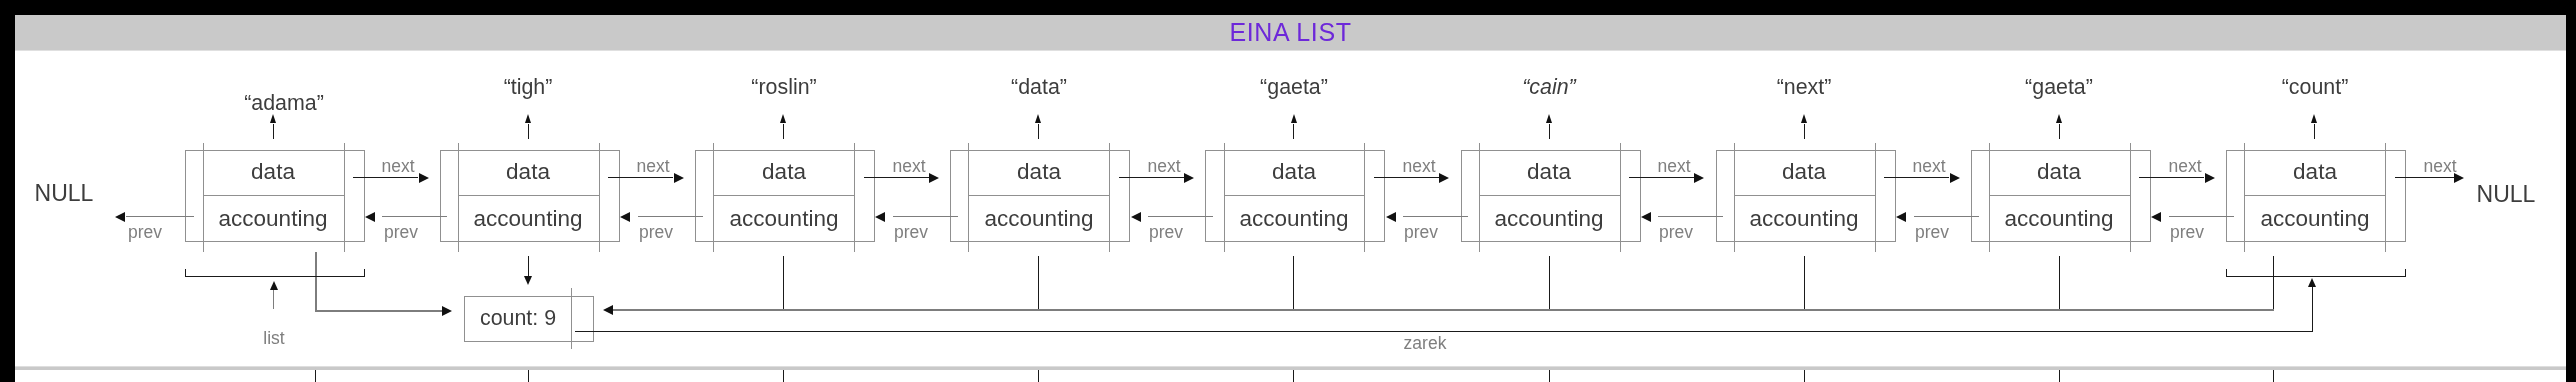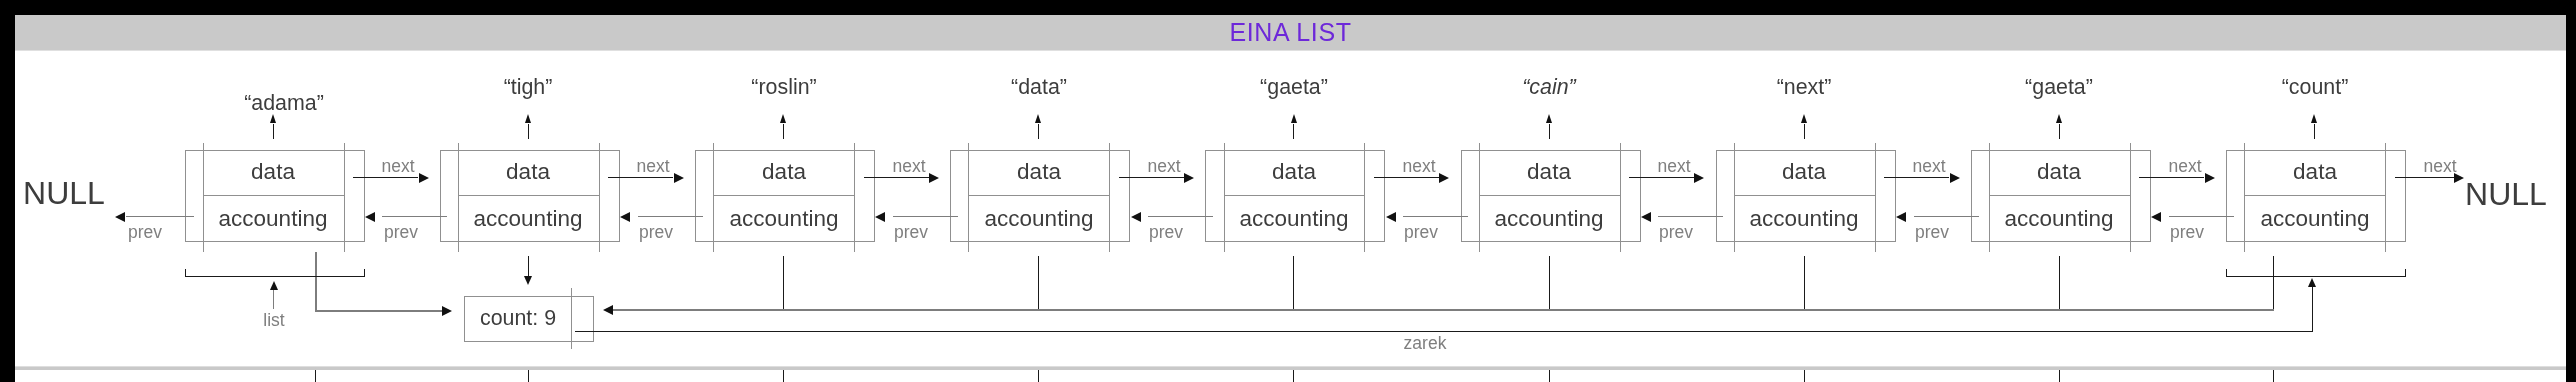--- a/index.html
+++ b/index.html
@@ -19,21 +19,21 @@
     background:#c9c9c9;border-bottom:1.7px solid #e0e0e0;
     display:flex;align-items:center;justify-content:center;
   }
   .title{
     font-size:25px;color:#6d28d9;letter-spacing:0.6px;white-space:nowrap;
   }
   .t{
     position:absolute;transform:translate(-50%,-50%);
     white-space:nowrap;color:#3d3d3d;line-height:1;
   }
-  .t.null{font-size:32px;}
+  .t.null{font-size:23px;}
   .t.cell{font-size:22.5px;}
   .t.name{font-size:21.4px;}
   .t.count{font-size:21.4px;}
   .t.small{font-size:17.5px;color:#7f7f7f;}
   .rect{position:absolute;border:1.1px solid #909090;box-sizing:border-box;background:transparent;}
   .vline{position:absolute;width:1.1px;background:#909090;}
   .hline{position:absolute;height:1.1px;background:#909090;}
   .kline{position:absolute;background:#1a1a1a;}
   .gline{position:absolute;background:#7d7d7d;}
   .sep{position:absolute;left:15px;top:366px;width:2551px;height:2.8px;background:#c9c9c9;border-top:0.6px solid #dedede;}
@@ -56,21 +56,21 @@
     <span class="title">EINA LIST</span>
   </div>
 
   <span class="t null" style="left:64px;top:193px">NULL</span>
   <span class="t null" style="left:2506px;top:194px">NULL</span>
 
   <div class="rect" style="left:464px;top:296px;width:130px;height:46px"></div>
   <div class="vline" style="left:571px;top:288px;height:61px"></div>
   <span class="t count" style="left:518px;top:319px">count: 9</span>
 
-  <span class="t small" style="left:274px;top:321px">list</span>
+  <span class="t small" style="left:274px;top:339px">list</span>
   <span class="t small" style="left:1425px;top:344px">zarek</span>
 
   <div class="sep"></div>
 <div class="rect" style="left: 185px; top: 150px; width: 180px; height: 92px;"></div>
     <div class="vline" style="left: 203px; top: 143px; height: 109px;"></div>
     <div class="vline" style="left: 344px; top: 143px; height: 109px;"></div>
     <div class="hline" style="left: 204px; top: 195px; width: 140px; background: rgb(144, 144, 144);"></div>
     <div class="t cell" style="left: 273px; top: 172px;">data</div>
     <div class="t cell" style="left: 273px; top: 219px;">accounting</div>
     <div class="t name" style="left: 273px; top: 104px; margin-left: 11px;">“adama”</div>

